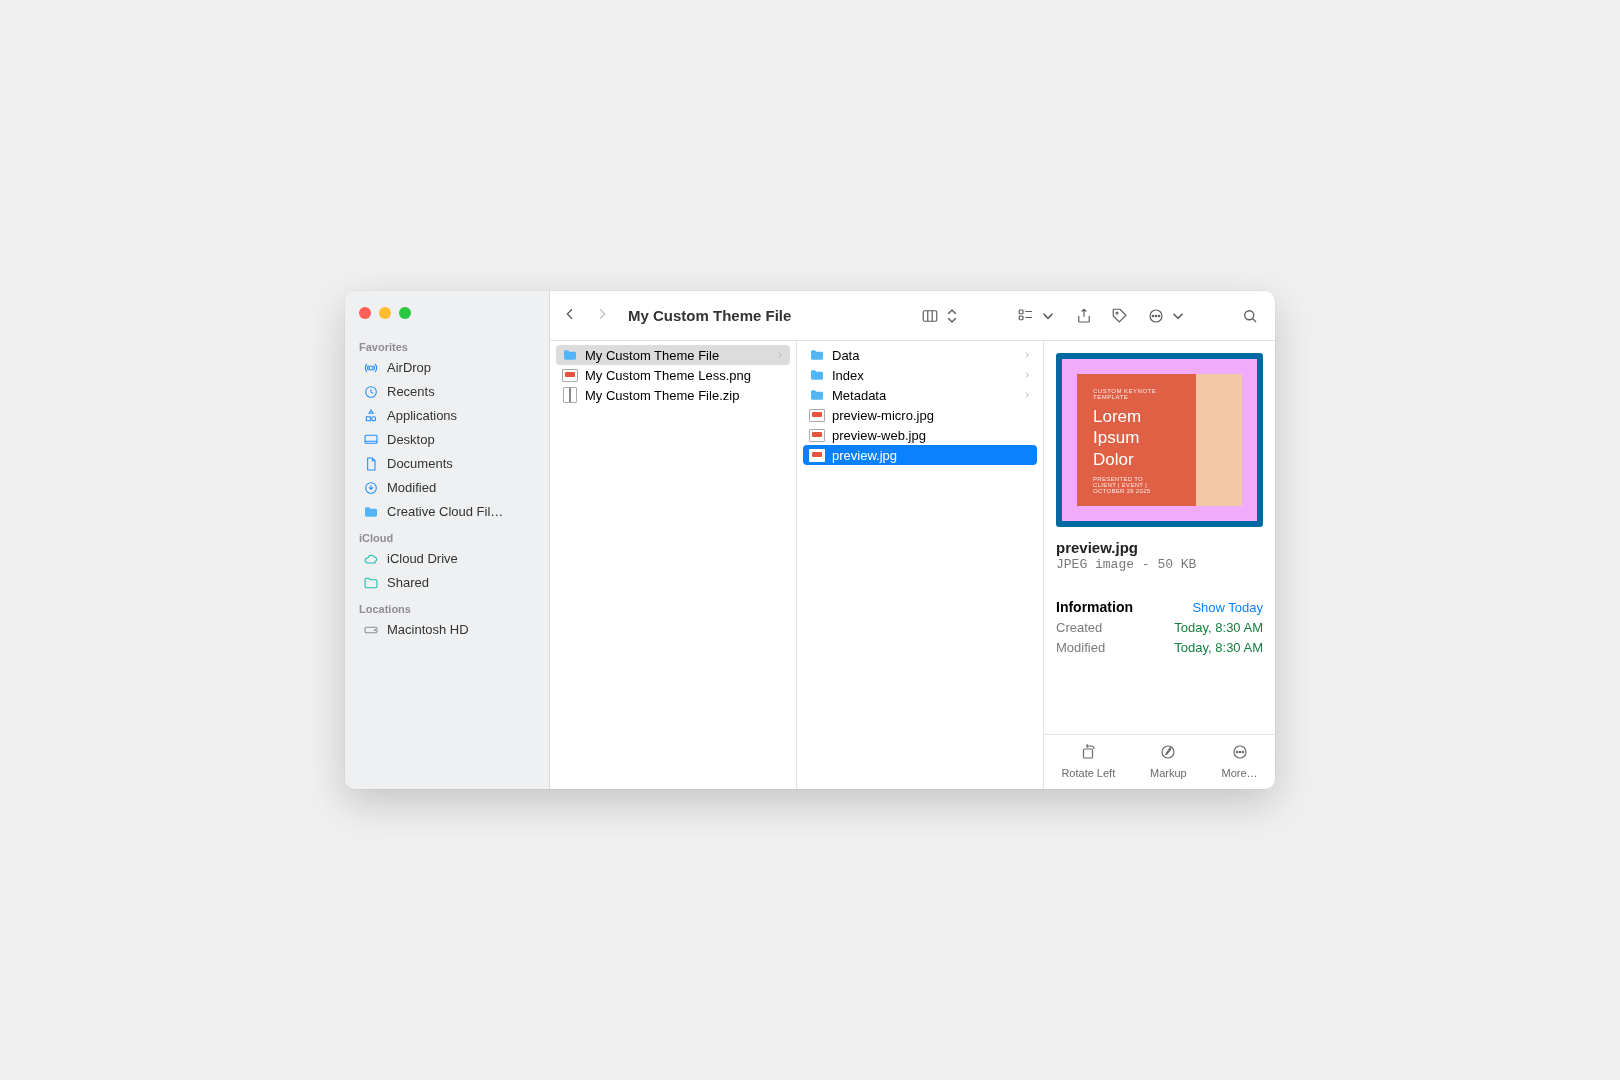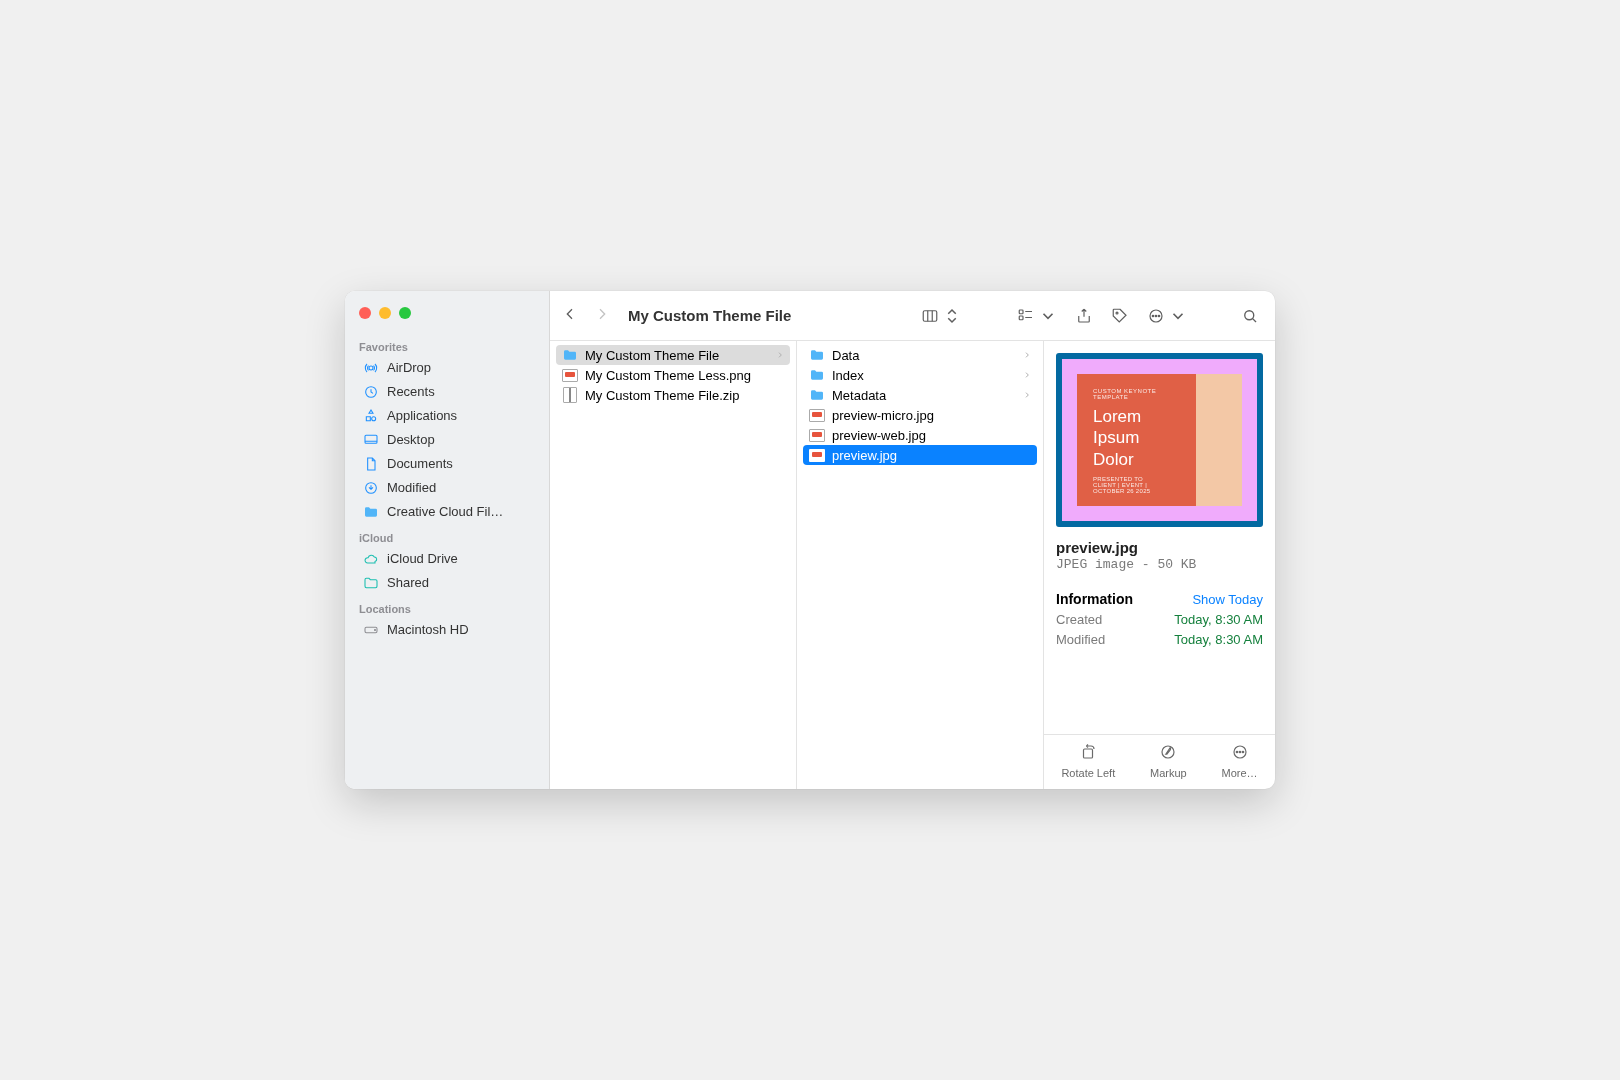--- a/index.html
+++ b/index.html
@@ -27,21 +27,21 @@
     .col1{width:247px;} .col2{width:247px;} .preview{flex:1; display:flex; flex-direction:column;}
     .row { display:flex; align-items:center; gap:7px; font-size:13px; padding:2px 6px; border-radius:4px; }
     .row.sel-gray{background:#dcdcdc;}
     .row.sel-blue{background:#0a82ff; color:#fff;}
     .row .ric { width:16px; height:16px; display:flex; align-items:center; justify-content:center; flex:none; }
     .chev { margin-left:auto; color:#b0b0b0; }
     .preview-inner{padding:12px 12px 0 12px; display:flex; flex-direction:column; overflow:hidden;}
     .thumb-frame{border:6px solid #0369a1; border-radius:3px; padding:15px; background:#f0abfc;}
     .pname{font-size:15px;font-weight:600;margin-top:12px;color:#222;}
     .psub{font-size:13px;color:#7a7a7a;margin-top:1px;font-family:Liberation Mono, monospace;}
-    .info-head{display:flex;justify-content:space-between;align-items:baseline;margin-top:19px;}
+    .info-head{display:flex;justify-content:space-between;align-items:baseline;margin-top:27px;}
     .info-head .h{font-size:14px;font-weight:600;}
     .info-head .a{font-size:13px;color:#0a82ff;}
     .info-row{display:flex;justify-content:space-between;font-size:13px;color:#7a7a7a;margin-top:5px;gap:12px;}
     .info-row .v{color:#15803d;}
     .actions{margin-top:auto;border-top:1px solid #e3e3e3;display:flex; justify-content:space-around; padding:8px 0 10px 0;}
     .act{display:flex;flex-direction:column;align-items:center;gap:4px;color:#6a6a6a;font-size:11px;}
     .act svg{width:18px;height:18px;}
     
     .folder-ic svg{fill:#51b5f8;}
     .img-ic{width:16px;height:13px;background:linear-gradient(#fff,#fff);border:1px solid #aaa;border-radius:1px;position:relative;display:block;}

